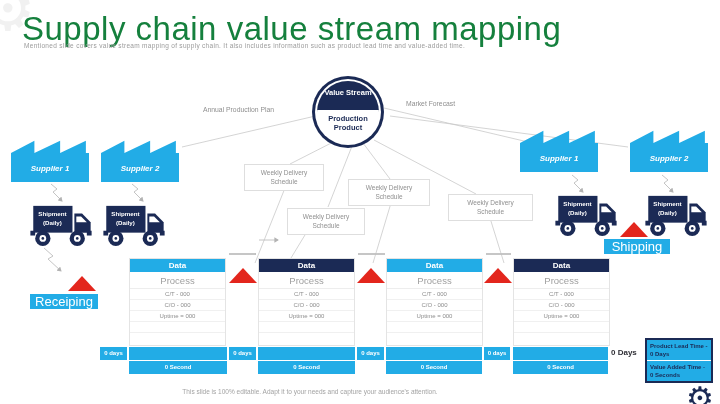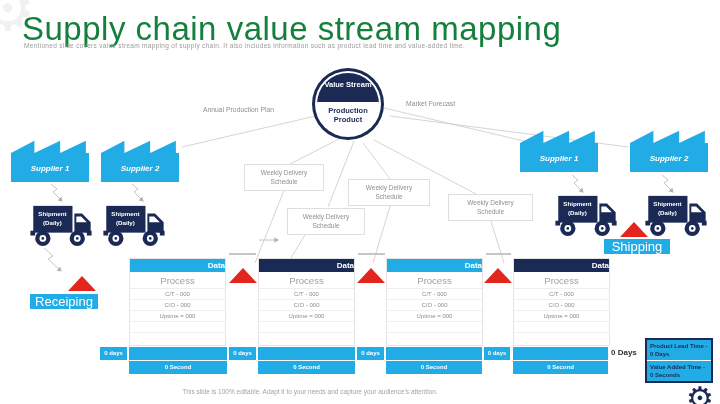--- a/index.html
+++ b/index.html
@@ -12,21 +12,21 @@
   .deco-gear-br { position:absolute; left:686px; top:380px; font-size:31px; color:var(--navy);
                   font-family:"DejaVu Sans", sans-serif; }
 
   .title { position:absolute; left:22px; top:10px; font-size:33px; color:#15803d; letter-spacing:.5px; }
   .subtitle { position:absolute; left:24px; top:42px; font-size:6.5px; color:#9b9b9b; letter-spacing:.3px; }
   .footer { position:absolute; left:0; top:388px; width:620px; text-align:center; font-size:6.5px; color:#a3a3a3; }
 
   svg.wires { position:absolute; left:0; top:0; pointer-events:none; }
 
   
-  .hub { position:absolute; left:312px; top:68px; width:72px; height:72px; border-radius:50%;
+  .hub { position:absolute; left:312px; top:76px; width:72px; height:72px; border-radius:50%;
          background:var(--navy); }
   .hub-ring { position:absolute; inset:3px; border-radius:50%; background:#fff; }
   .hub-core { position:absolute; inset:5px; border-radius:50%; overflow:hidden; background:#fff; }
   .hub-top { height:50%; background:var(--navy); color:#fff; font-size:7.5px; font-weight:bold;
              text-align:center; padding-top:7px; line-height:1.25; border-bottom:2px solid #fff; }
   .hub-bot { height:50%; color:var(--navy); font-size:7.5px; font-weight:bold; text-align:center;
              padding-top:2px; line-height:1.25; }
 
   .plan-label { position:absolute; font-size:6.8px; color:#8f8f8f; }
 
@@ -43,21 +43,21 @@
          border-right:14px solid transparent; border-bottom:15px solid var(--red); }
 
   .tag { position:absolute; background:var(--cyan); color:#fff; font-size:13px;
          text-align:center; line-height:15px; height:15px; }
 
   .wbox { position:absolute; background:#fff; border:1px solid #dedede; color:#8f8f8f;
           font-size:6.5px; text-align:center; padding:3px 4px; line-height:1.45; }
 
   .pbox { position:absolute; top:258px; width:97px; height:88px; background:#fff;
           border:1px solid #e4e4e4; }
-  .phead { height:13px; line-height:13px; text-align:right; color:#fff; font-weight:bold; font-size:8px; }
+  .phead { height:13px; line-height:13px; text-align:center; color:#fff; font-weight:bold; font-size:8px; }
   .phead.cyan { background:var(--cyan); } .phead.navy { background:var(--navy); }
   .pname { height:17px; line-height:17px; text-align:center; color:#a0a0a0; font-size:9.5px;
            border-bottom:1px solid #ededed; }
   .prow { height:11px; line-height:11px; text-align:center; color:#8c8c8c; font-size:6px;
           border-bottom:1px solid #f0f0f0; }
   .prow:last-child { border-bottom:none; }
 
   .tl { position:absolute; background:var(--cyan); color:#fff; font-size:6px; font-weight:bold;
         text-align:center; }
   .tl-top { top:347px; height:13px; line-height:13px; }

